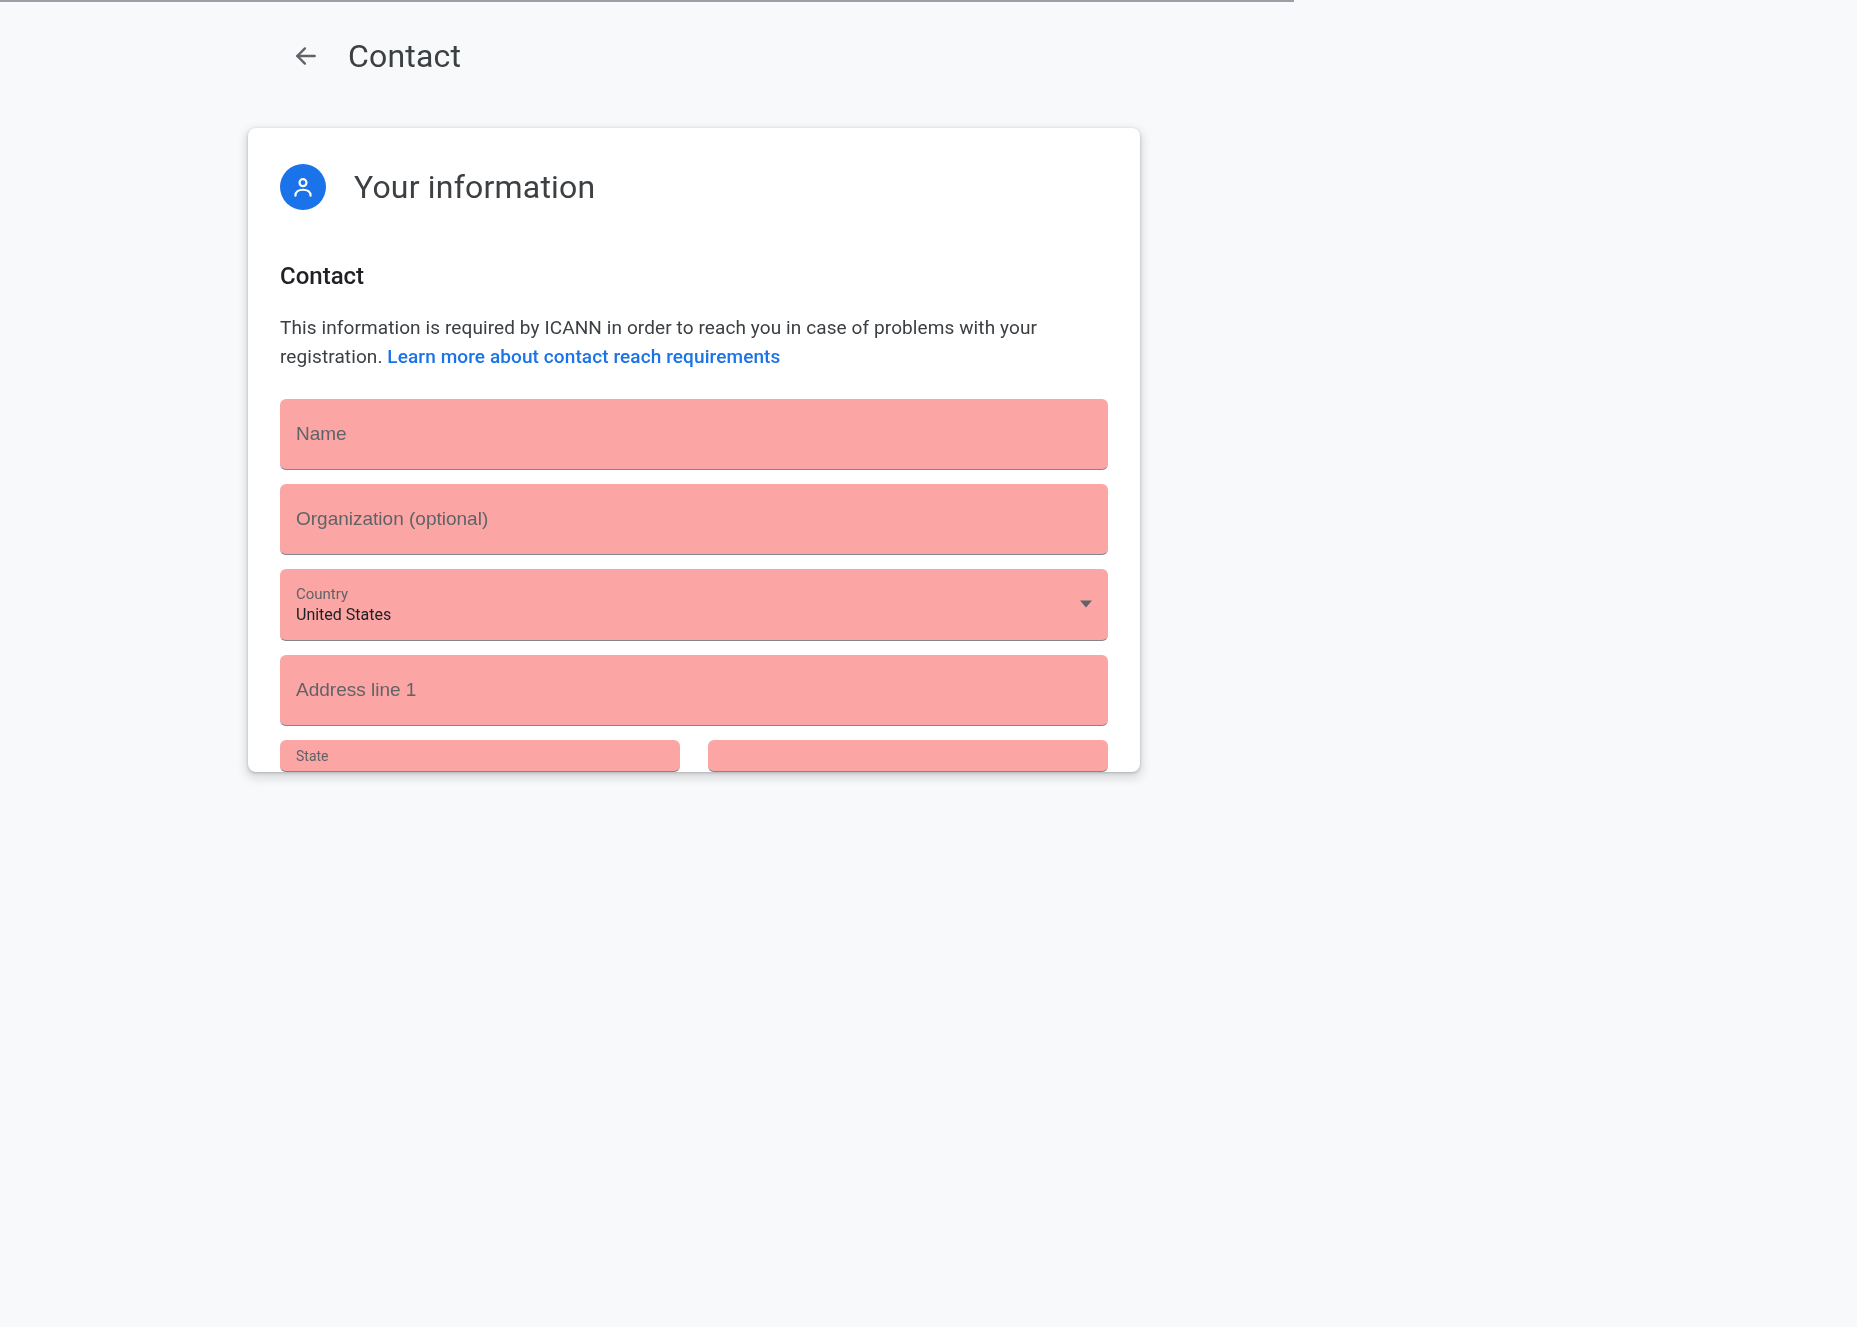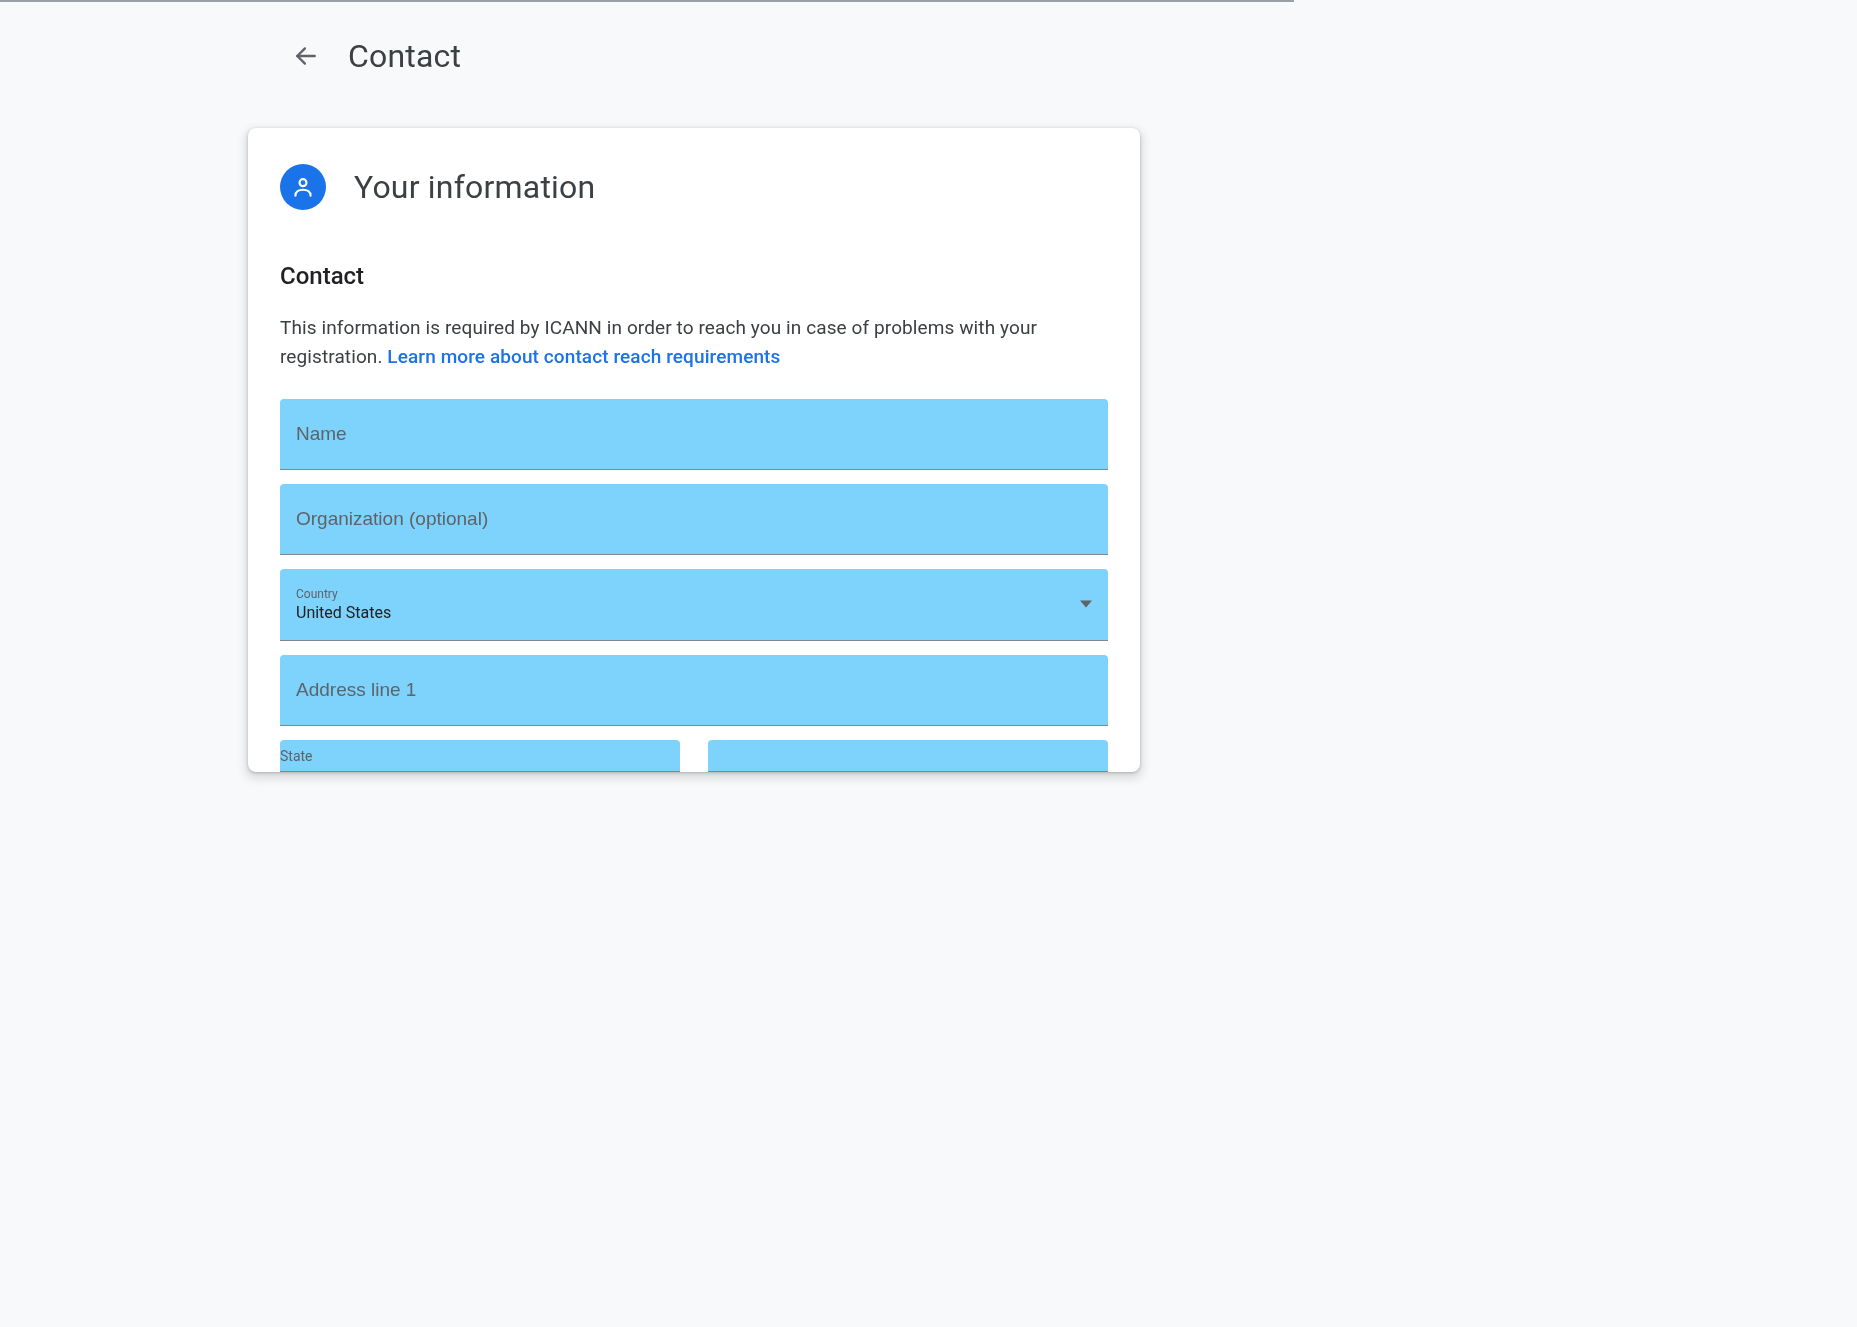--- a/index.html
+++ b/index.html
@@ -80,47 +80,48 @@
     line-height: 1.5;
     letter-spacing: 0.1px;
   }
   .desc a {
     color: #1a73e8;
     text-decoration: none;
     font-weight: 500;
   }
   .form { margin-top: 28px; }
   .field {
-    background: #7dd3fc;
+    background: #fca5a5;
     border-bottom: 1px solid #80868b;
     border-top-left-radius: 4px;
     border-top-right-radius: 4px;
     margin-bottom: 14px;
     position: relative;
+    border-radius: 6px;
   }
   .field input {
     width: 100%;
     border: none;
     background: transparent;
     font-size: 19px;
     padding: 24px 16px;
     outline: none;
     color: #202124;
   }
   .field input::placeholder { color: #5f6368; }
   .field.select {
     display: flex;
     align-items: center;
     justify-content: space-between;
     padding: 12px 16px 12px 16px;
     height: 72px;
     cursor: pointer;
   }
   .select-left { display: flex; flex-direction: column; }
-  .select-label { font-size: 12px; color: #5f6368; }
+  .select-label { font-size: 15px; color: #5f6368; }
   .select-value { font-size: 16px; color: #202124; margin-top: 2px; }
   .chevron { color: #5f6368; }
   .row2 { display: flex; gap: 28px; }
   .row2 .field { flex: 1; }
   
   .field.cut { height: 32px; margin-bottom: 0; }
   .field.cut .select-label { font-size: 14px; color: #5f6368; padding: 8px 0 0 0; }
 </style>
 </head>
 <body>
@@ -178,21 +179,21 @@
       </div>
 
       <div class="field">
         <input type="text" placeholder="Address line 1" style="">
       </div>
 
 
 
       <div class="row2">
         <div class="field cut">
-          <div class="select-label" style="padding-left:0">State</div>
+          <div class="select-label" style="padding-left:16px">State</div>
         </div>
         <div class="field cut"></div>
       </div>
 
     </div>
 
   </div>
 
 </div>
 

